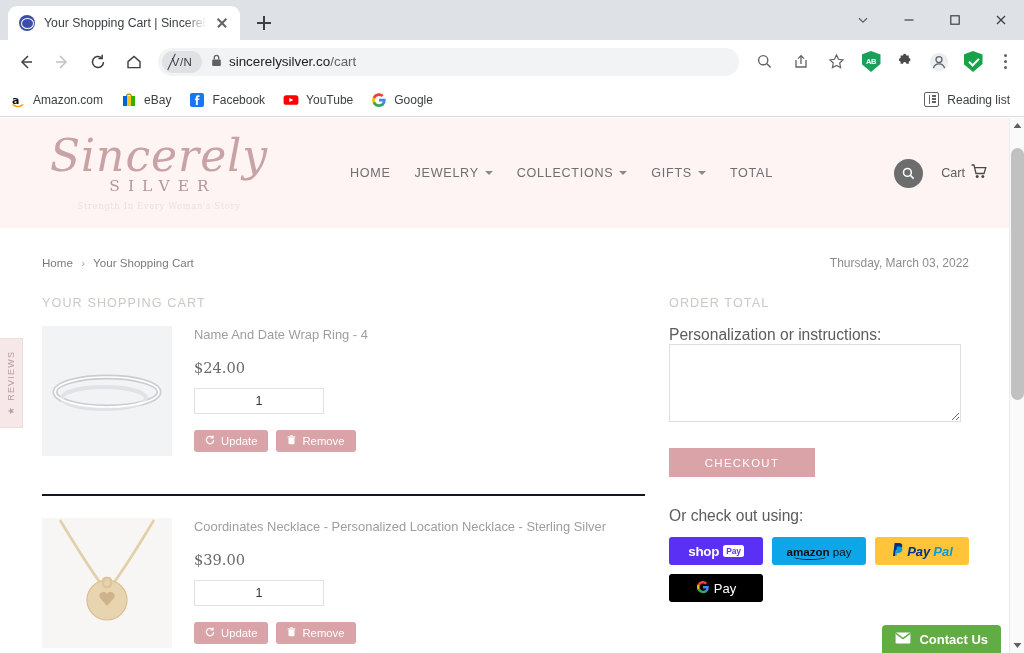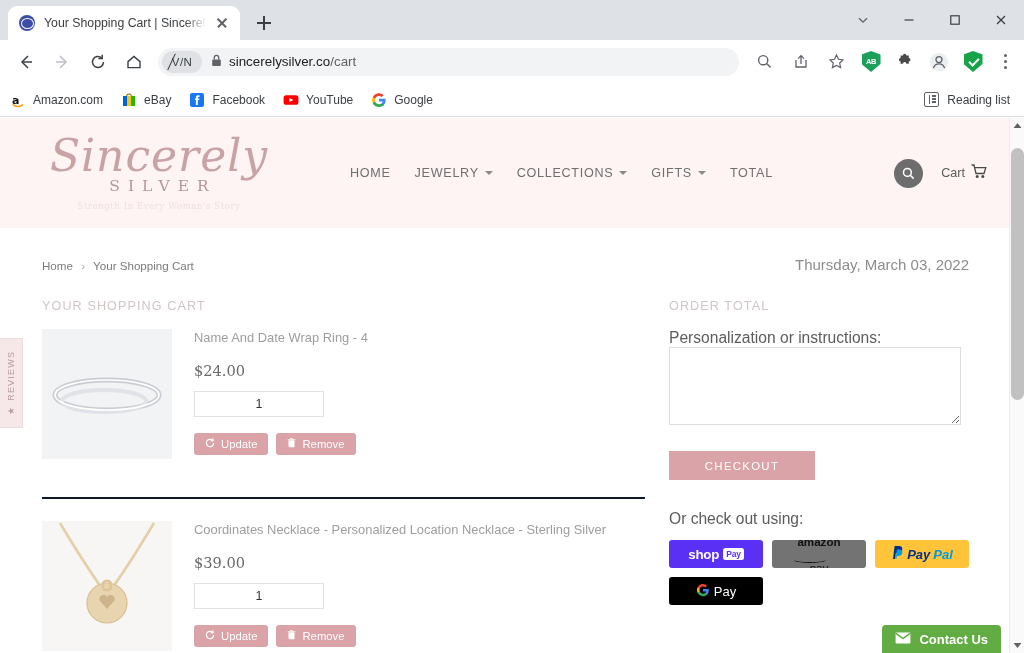--- a/index.html
+++ b/index.html
@@ -170,21 +170,21 @@
     font-size: 9px; letter-spacing: 1.2px; color: #b99ca0;
     display: flex; align-items: center; gap: 5px;
   }
 
   
   .content { padding: 28px 40px 0 42px; position: relative; }
   .crumbrow { display: flex; align-items: baseline; }
   .crumbs { font-size: 11.6px; color: #7b7b7b; }
   .crumbs .sep { margin: 0 5px; color: #a8a8a8; }
   .crumb-link { cursor: pointer; }
-  .date { margin-left: auto; font-size: 15px; color: #8c8c8c; }
+  .date { margin-left: auto; font-size: 12px; color: #8c8c8c; }
 
   .cols { display: flex; margin-top: 26px; }
   .col-left { width: 605px; }
   .col-right { width: 300px; margin-left: 24px; }
   .section-title {
     font-size: 12.6px; color: #cfc6c6; letter-spacing: 1.1px; margin-bottom: 16px;
   }
 
   .cart-item { display: flex; padding-bottom: 38px; border-bottom: 2px solid #0f172a; margin-bottom: 22px; }
   .thumb { width: 130px; height: 130px; flex: 0 0 auto; position: relative; overflow: hidden; }
@@ -214,21 +214,21 @@
     font-size: 11.4px; letter-spacing: 1.3px; margin-top: 26px; cursor: pointer;
   }
   .orcheck { font-size: 15.6px; color: #5c5c5c; margin-top: 30px; }
   .paygrid { display: flex; flex-wrap: wrap; gap: 9px; margin-top: 12px; width: 300px; }
   .paybtn {
     width: 94px; height: 28px; border-radius: 3px; display: flex;
     align-items: center; justify-content: center; cursor: pointer; overflow: hidden;
   }
   .shoppay { background: #5a31f4; color: #fff; font-size: 13.4px; font-weight: bold; letter-spacing: -.2px; display: flex; gap: 4px; align-items: center; }
   .shoppay .paychip { background: #fff; color: #5a31f4; font-size: 8.5px; border-radius: 2.5px; padding: 1px 3px; font-weight: bold; }
-  .amazonpay { background: #737373; color: #111; font-size: 11.6px; position: relative; flex-direction: column; }
+  .amazonpay { background: #0ea5e9; color: #111; font-size: 11.6px; position: relative; }
   .amazonpay .am { font-weight: bold; }
   .amazonpay::after {
     content: ""; position: absolute; left: 22px; bottom: 5px; width: 32px; height: 5px;
     border-bottom: 1.6px solid #111; border-radius: 0 0 50% 50%;
   }
   .paypal { background: #ffc439; color: #003087; font-size: 13px; font-weight: bold; font-style: italic; display: flex; align-items: center; gap: 3px; }
   .paypal .pp2 { color: #009cde; }
   .gpay { background: #000; color: #fff; font-size: 13px; display: flex; align-items: center; gap: 4px; }
 
   .contact-fab {

